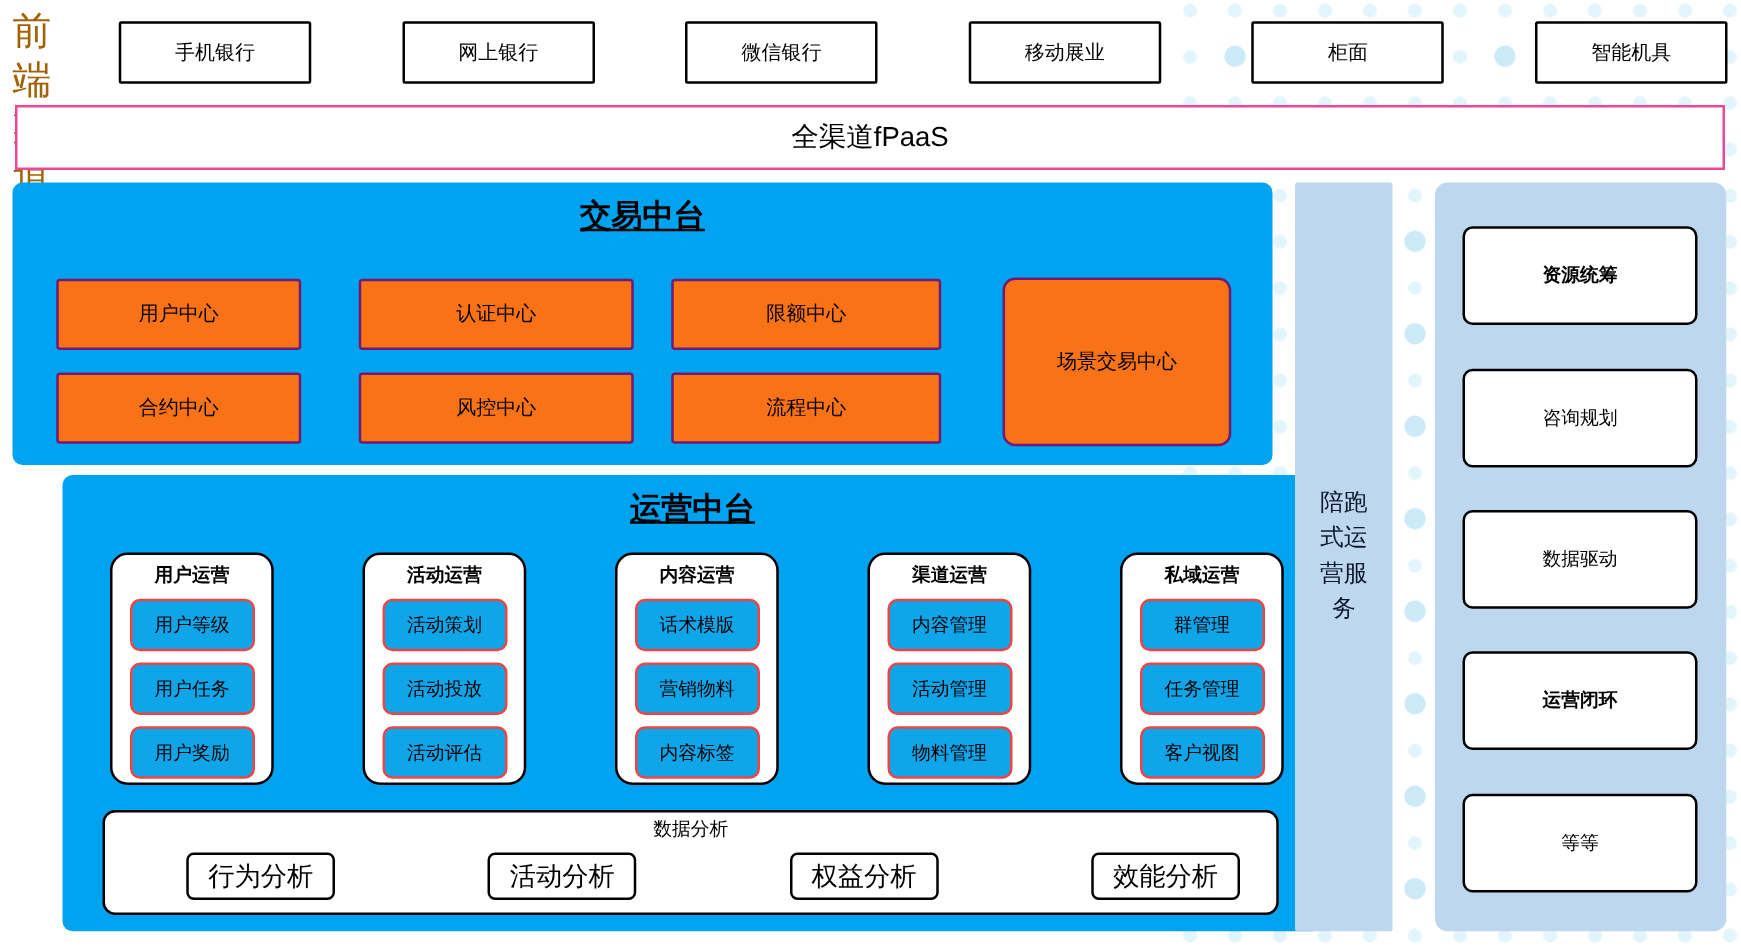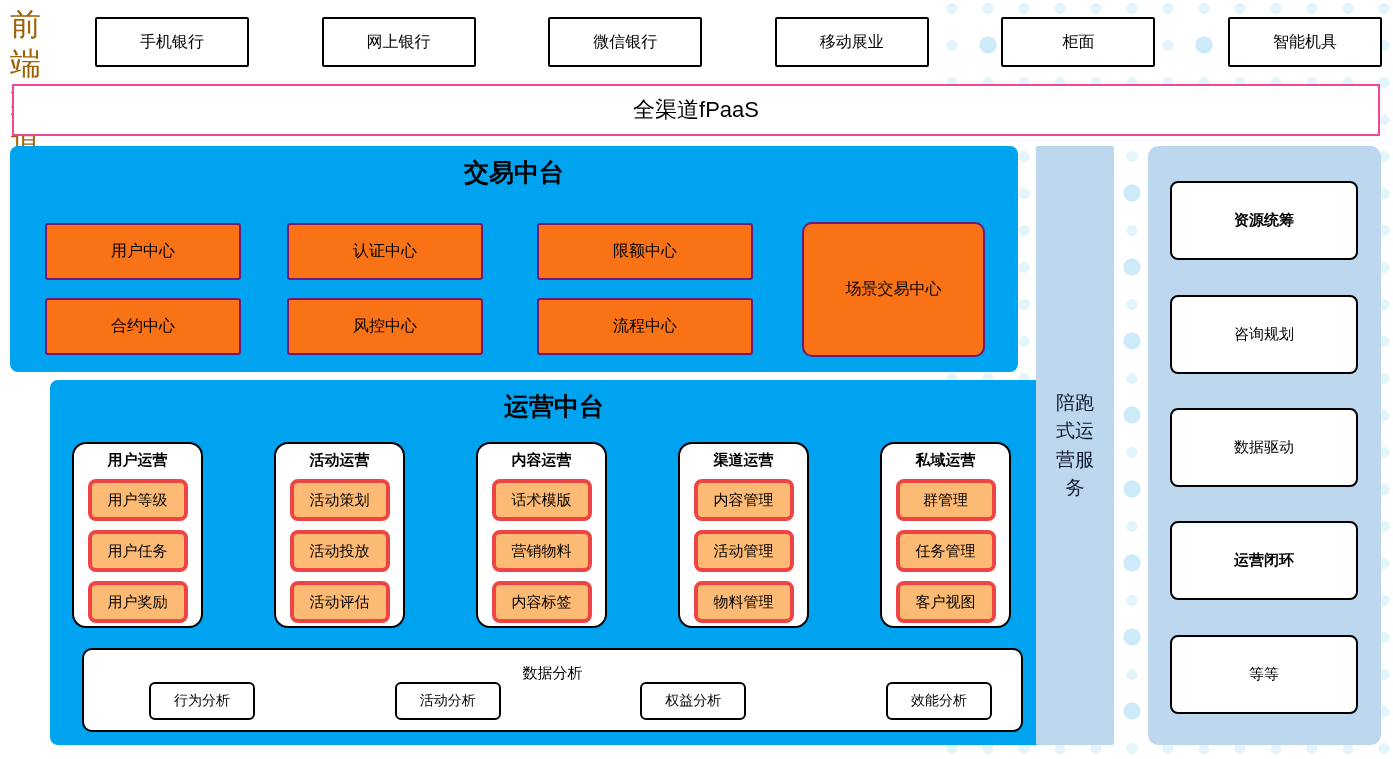--- a/index.html
+++ b/index.html
@@ -32,68 +32,68 @@
     display:flex; align-items:center; justify-content:center; font-size:16px;
   }
 
   .fpaas-bar {
     position:absolute; left:12px; top:84px; width:1368px; height:52px;
     background:#fff; border:2px solid #ec4899;
     display:flex; align-items:center; justify-content:center; font-size:22px;
   }
 
   
-  .section { position:absolute; left:10px; width:1008px; background:#00a3ef; border-radius:8px; }
+  .section { position:absolute; left:10px; width:1008px; background:#00a3ef; border-radius:8px;text-decoration:underline; }
   .section-trading { top:146px; height:226px; }
   .section-operations { top:380px; height:365px;margin-left:40px; }
   .section-title {
     text-align:center; padding-top:10px; font-size:25px; font-weight:bold;
     font-family:"Liberation Serif", serif; color:#000;
   }
 
   .white-box {
     position:absolute; background:#f97316; border:2px solid #701a75; border-radius:3px;
     display:flex; align-items:center; justify-content:center; font-size:16px; color:#000;
   }
   
   .t-r1 { top:77px; height:57px; }
   .t-r2 { top:152px; height:57px; }
   .t-c1 { left:35px;  width:196px; }
-  .t-c2 { left:277px; width:196px; }
+  .t-c2 { left:277px; width:220px; }
   .t-c3 { left:527px; width:216px; }
   .t-tall { left:792px; top:76px; width:183px; height:135px; border-radius:10px; }
 
   
   .op-columns {
-    position:absolute; left:22px; top:62px; width:939px; height:186px;
+    position:absolute; left:38px; top:62px; width:939px; height:186px;
     display:flex; justify-content:space-between;
   }
   .op-col {
     width:131px; height:186px; background:#fff; border:2px solid #000; border-radius:14px;
     display:flex; flex-direction:column; align-items:center; padding-top:7px;
   }
   .op-col-header { font-size:15px; font-weight:600; }
   .op-item {
-    width:100px; height:42px; margin-top:9px; background:#fdba74; border:4px solid #ef4444;
+    width:100px; height:42px; margin-top:9px; background:#0ea5e9; border:2px solid #ef4444;
     border-radius:8px; display:flex; align-items:center; justify-content:center; font-size:15px;
   }
 
   
   .analysis {
     position:absolute; left:32px; top:268px; width:941px; height:84px;
     background:#fff; border:2px solid #000; border-radius:10px;
   }
-  .analysis-header { text-align:center; padding-top:14px; font-size:15px; }
+  .analysis-header { text-align:center; padding-top:4px; font-size:15px; }
   .analysis-row {
     position:absolute; left:65px; top:32px; width:843px; height:38px;
     display:flex; justify-content:space-between;
   }
   .analysis-box {
-    width:106px; height:38px; background:#fff; border:2px solid #000; border-radius:6px;
-    display:flex; align-items:center; justify-content:center; font-size:14px;
+    width:119px; height:38px; background:#fff; border:2px solid #000; border-radius:6px;
+    display:flex; align-items:center; justify-content:center; font-size:21px;
   }
 
   
   .side-bar {
     position:absolute; left:1036px; top:146px; width:78px; height:599px;
     background:#bdd7ee; border-radius:2px;
     display:flex; align-items:center; justify-content:center;
   }
   .side-bar-text {
     width:44px; font-size:19px; line-height:1.5; text-align:center;

